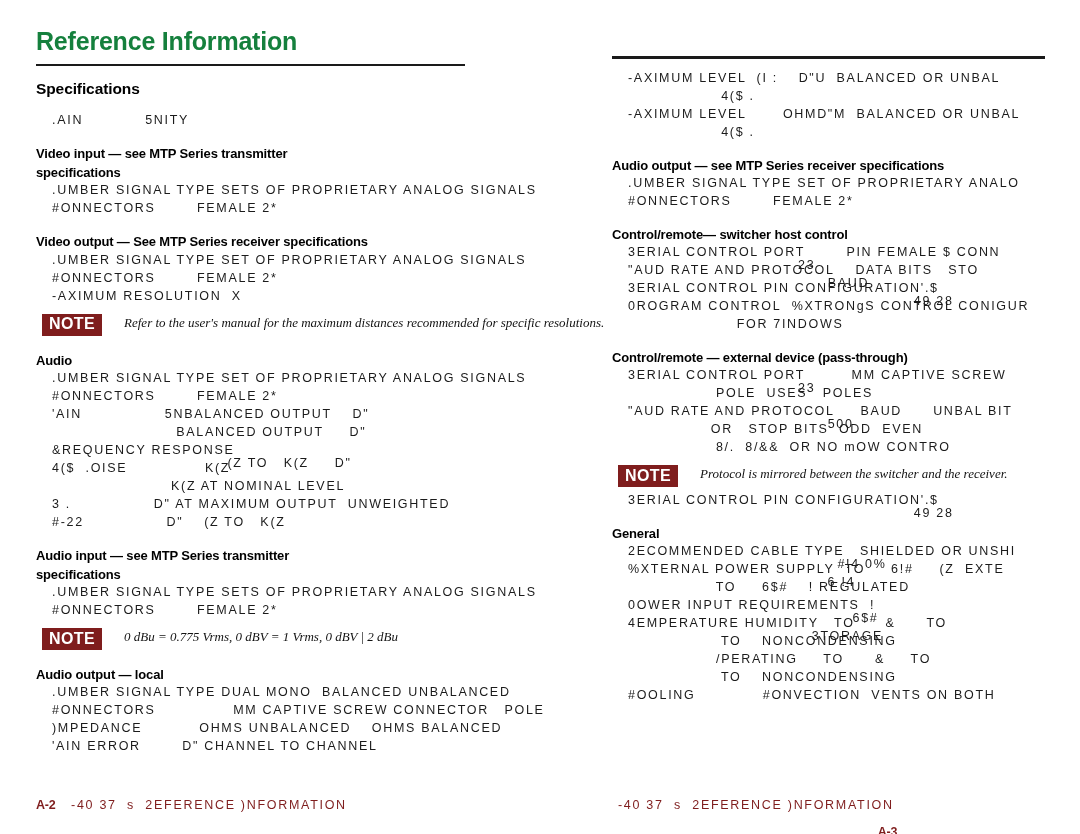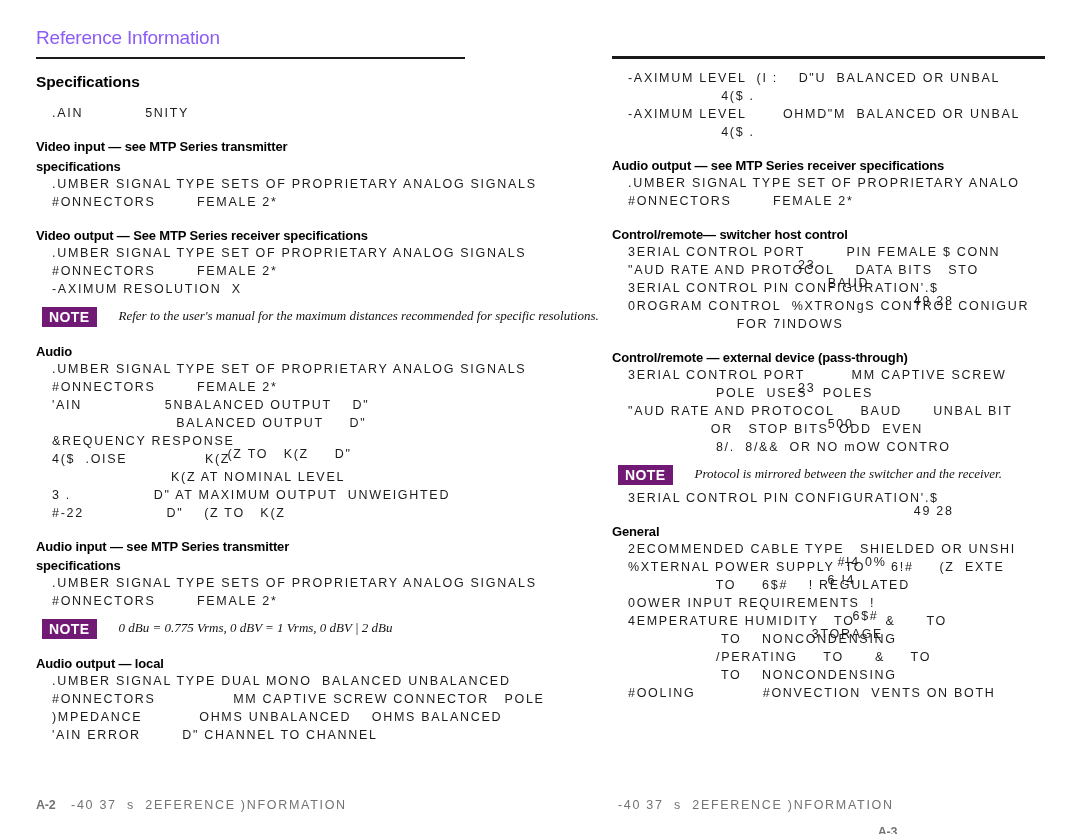--- a/index.html
+++ b/index.html
@@ -31,26 +31,26 @@
   }
   .col-right {
     position: absolute;
     left: 612px;
     top: 28px;
     width: 468px;
   }
 
   
   .page-title {
-    font-size: 19px;
-    font-weight: normal;
+    font-size: 25px;
+    font-weight: bold;
     letter-spacing: -0.2px;
     line-height: 1.1;
     margin: 0 0 8px 0;
-    color: #8b5cf6;
+    color: #15803d;
   }
   .rule {
     height: 2.5px;
     background: #1a1a1a;
     width: 429px;
     margin: 0 0 14px 0;
   }
   .rule-right {
     height: 2.5px;
     background: #1a1a1a;
@@ -102,24 +102,24 @@
     white-space: pre;
   }
 
   
   .note {
     display: flex;
     align-items: flex-start;
     margin: 9px 0 4px 6px;
   }
   .note-badge {
-    background: #701a75;
+    background: #7f1d1d;
     color: #ffffff;
     font-family: "Liberation Sans", sans-serif;
-    font-size: 14px;
+    font-size: 16px;
     font-weight: bold;
     letter-spacing: 0.4px;
     padding: 1.5px 7px 2px 7px;
     line-height: 1.15;
     flex: 0 0 auto;
   }
   .note-text {
     font-family: "Liberation Serif", serif;
     font-style: italic;
     font-size: 13px;
@@ -128,21 +128,21 @@
     color: #111;
   }
 
   
   .footer {
     position: absolute;
     bottom: 22px;
     font-size: 12.5px;
     letter-spacing: 1.7px;
     white-space: pre;
-    color: #737373;
+    color: #7f1d1d;
   }
   .footer .pg {
     font-family: "Liberation Sans", sans-serif;
     font-weight: bold;
     font-size: 12.5px;
     letter-spacing: -0.2px;
   }
   .footer-left  { left: 36px; }
   .footer-right { left: 618px; }
   .footer-right .pg-inline {

